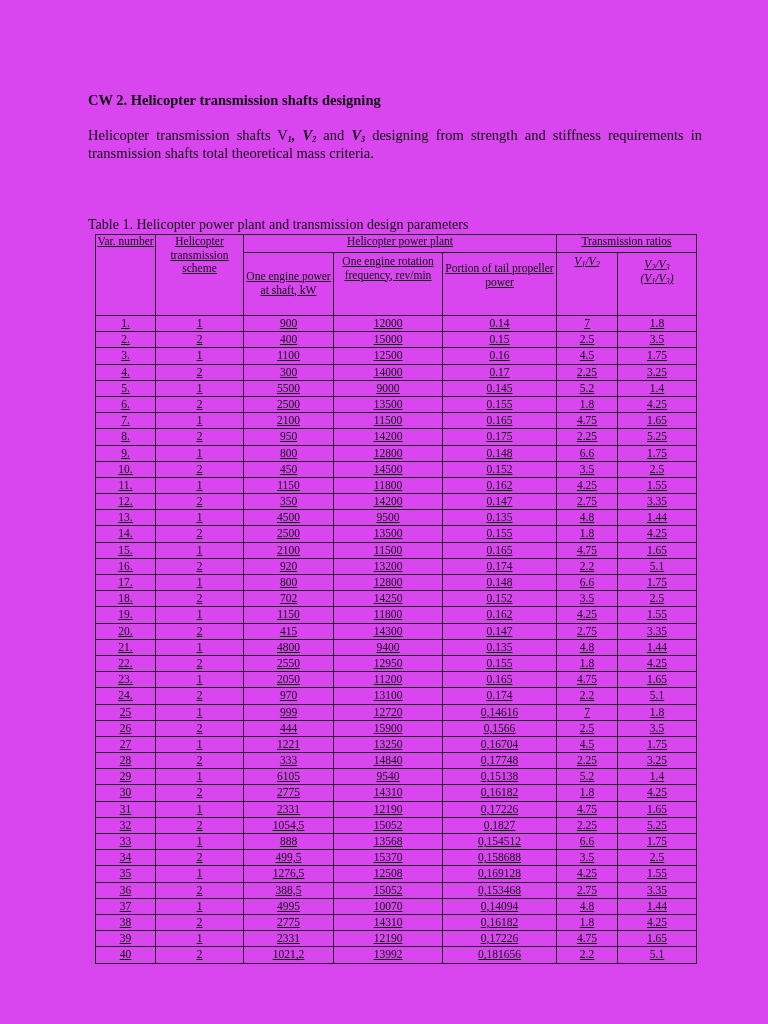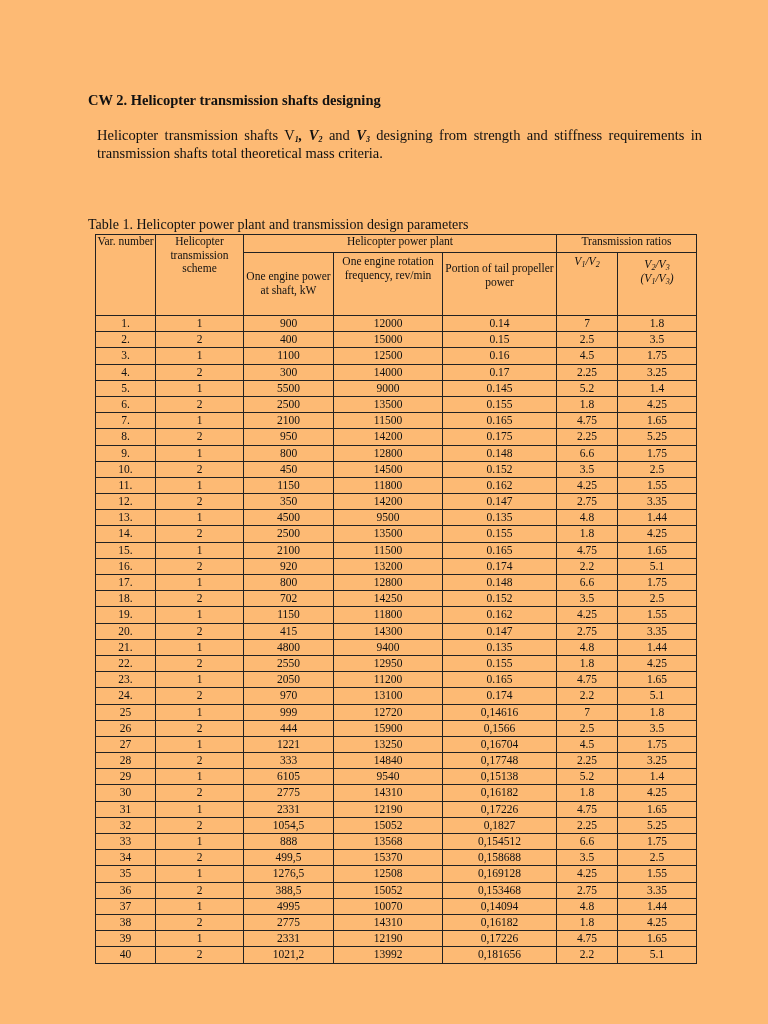--- a/index.html
+++ b/index.html
@@ -12,56 +12,57 @@
       height: 1024px;
       position: relative;
       overflow: hidden;
       font-family: "Liberation Serif", "DejaVu Serif", serif;
       color: #111111;
     }
     .page {
       position: absolute;
       left: 0; top: 0;
       width: 768px; height: 1024px;
-      background: #fdba74;
+      background: #d946ef;
     }
     .title {
       position: absolute;
       left: 88px;
       top: 92px;
       font-size: 14.5px;
       font-weight: bold;
       white-space: nowrap;
     }
     .intro {
       position: absolute;
       left: 88px;
       top: 126px;
       width: 614px;
       font-size: 14.5px;
       line-height: 18px;
       text-align: justify;
     }
-    .intro .line { display: block; white-space: nowrap; margin-left: 9px; }
+    .intro .line { display: block; white-space: nowrap; }
     .intro .just { text-align-last: justify; white-space: normal; }
     .caption {
       position: absolute;
       left: 88px;
       top: 217px;
       font-size: 14px;
       white-space: nowrap;
     }
     table.data {
       position: absolute;
       left: 95px;
       top: 234px;
       width: 601px;
       border-collapse: collapse;
       table-layout: fixed;
       font-size: 11.5px;
+      text-decoration: underline;
     }
     table.data th, table.data td {
       border: 1px solid #222222;
       padding: 0;
       text-align: center;
       vertical-align: top;
       font-weight: normal;
       line-height: 13px;
       overflow: hidden;
       white-space: nowrap;

